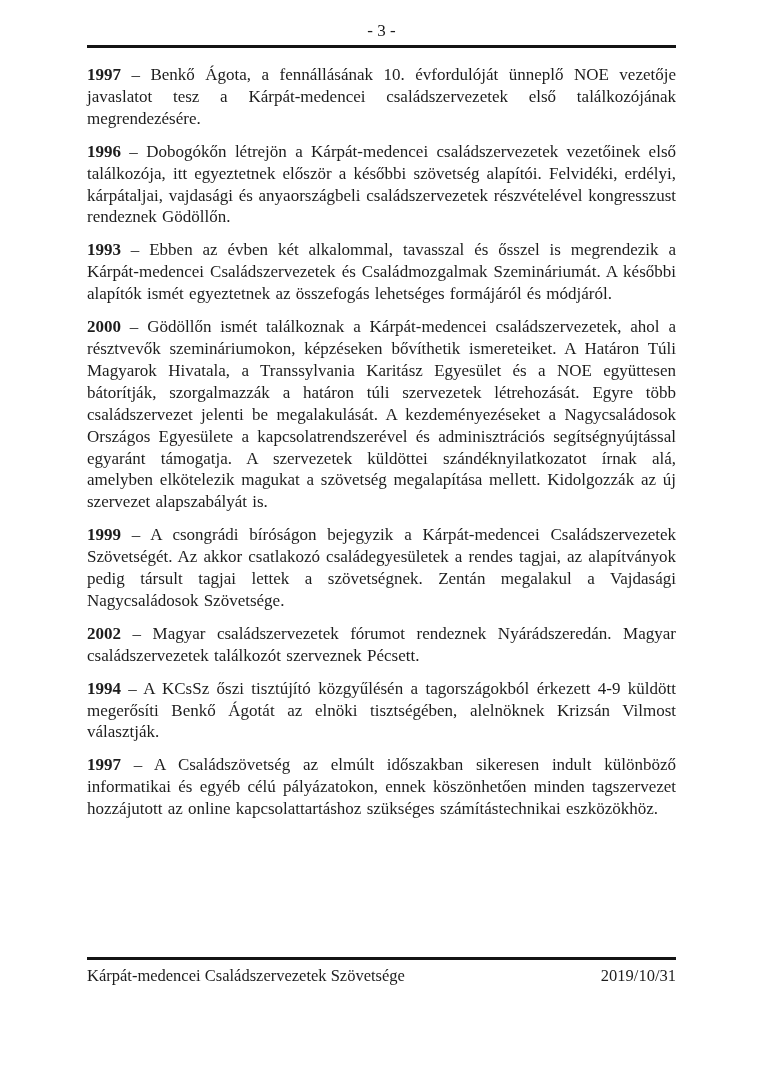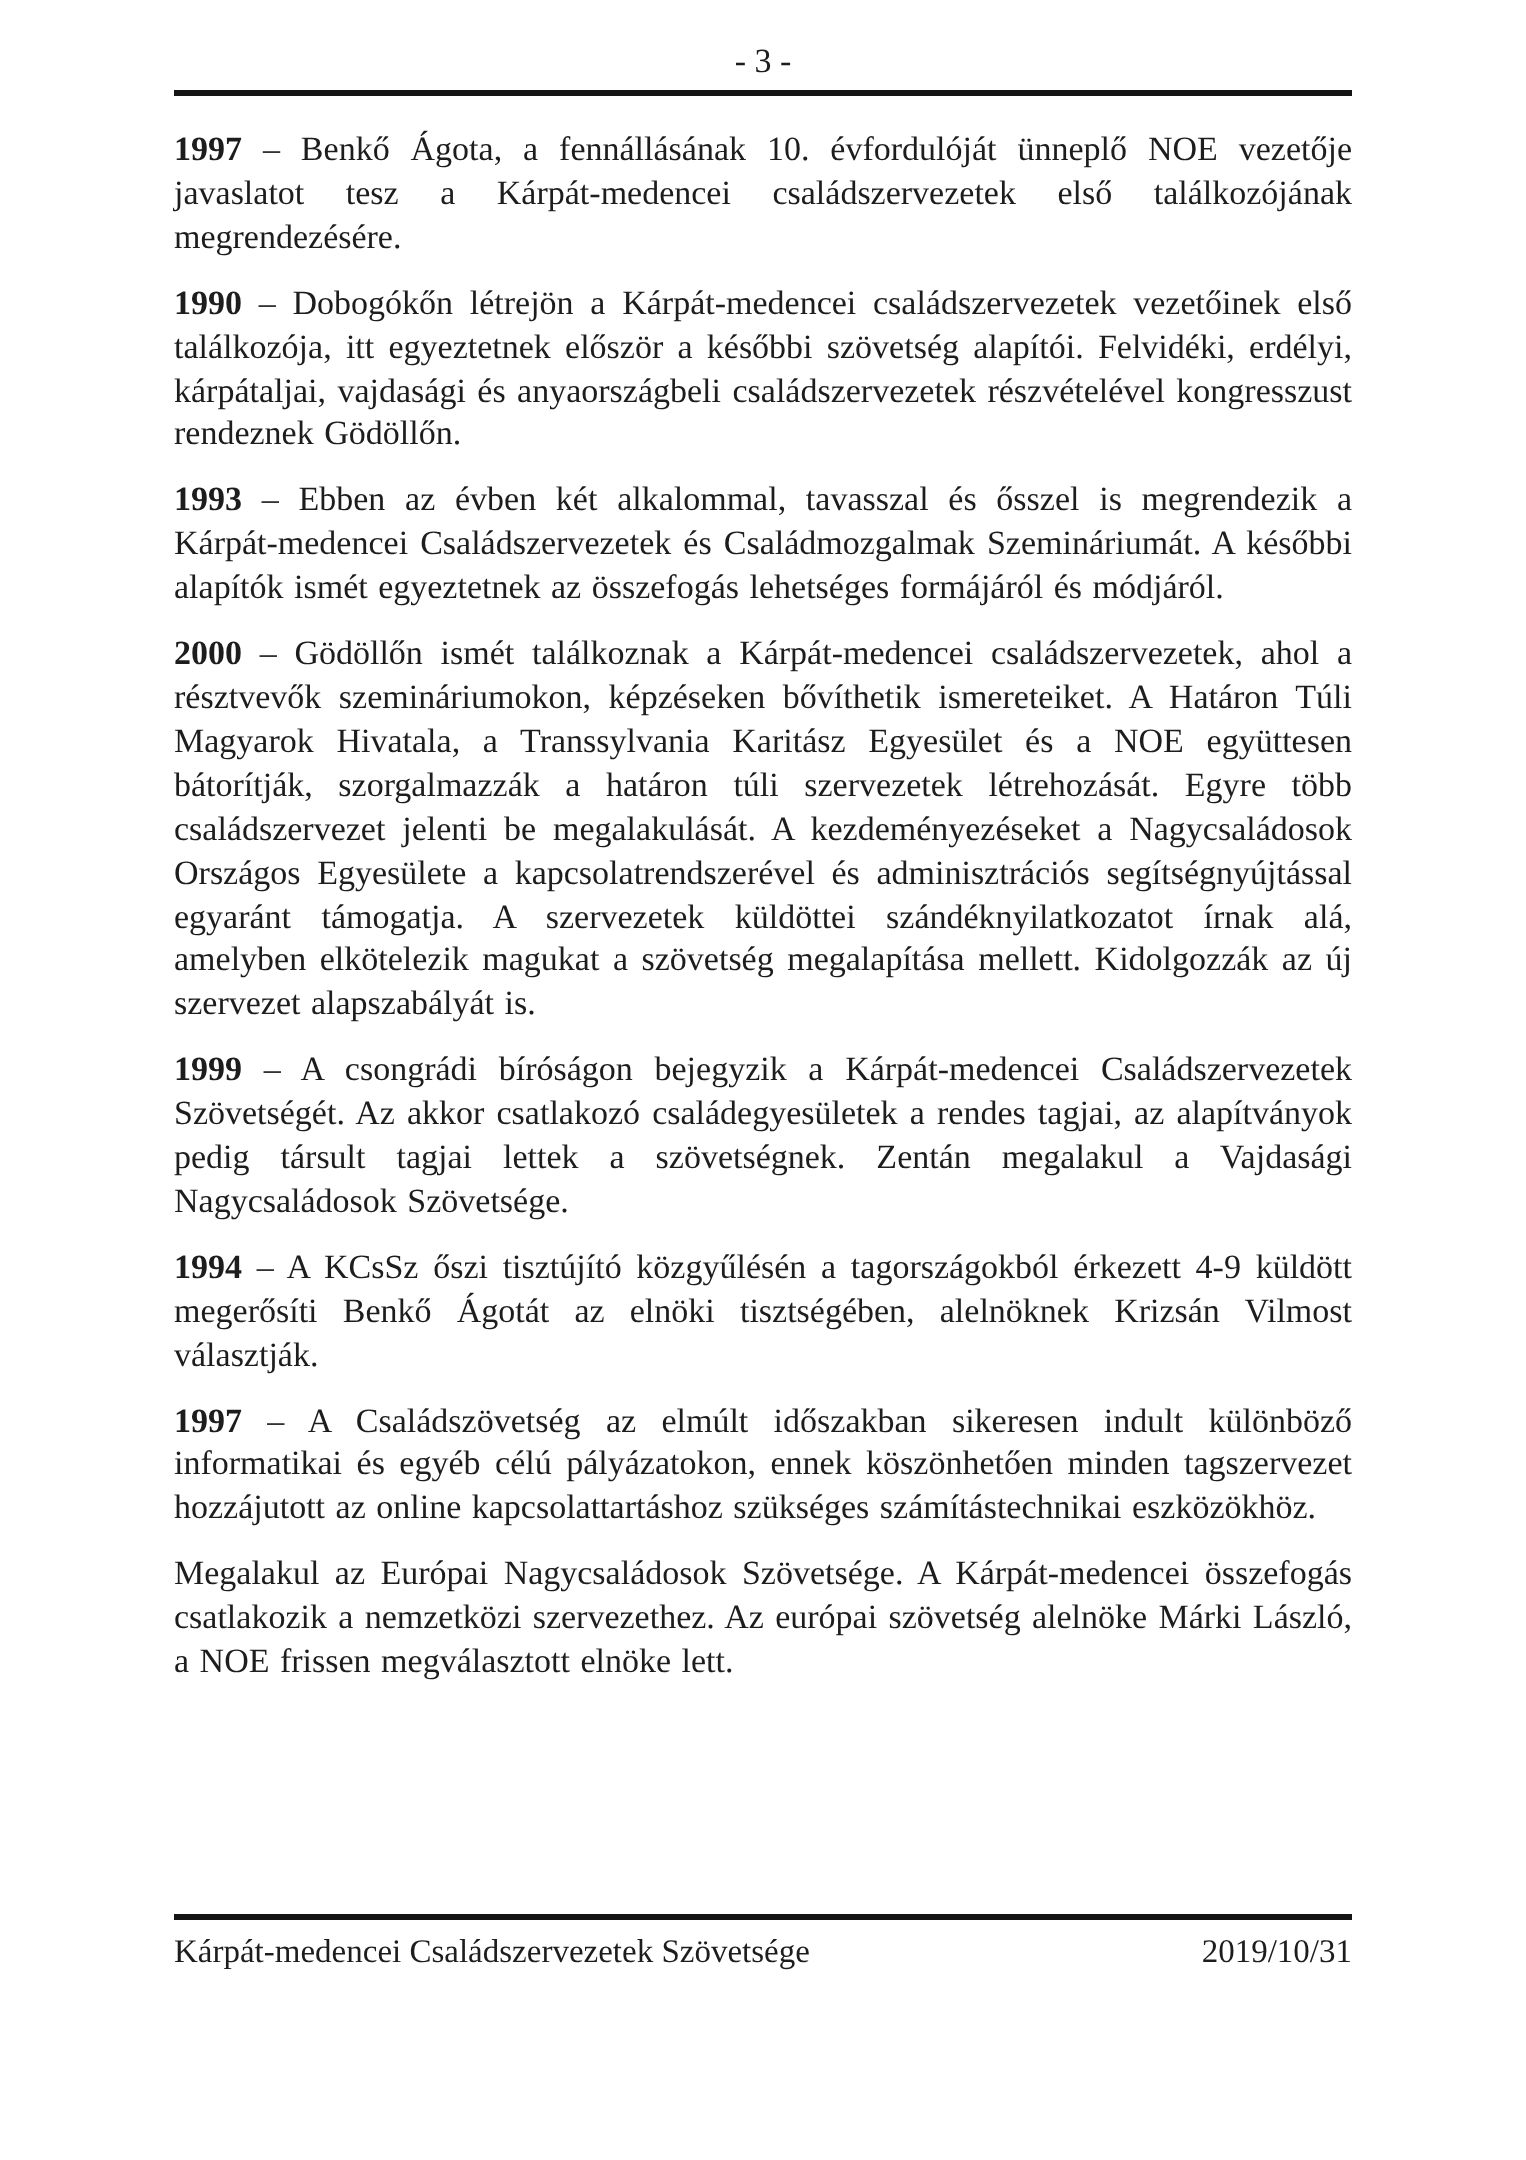--- a/index.html
+++ b/index.html
@@ -63,34 +63,34 @@
 <div class="page">
   <div class="content">
     <div class="header">
       <div class="page-number">- 3 -</div>
       <div class="header-rule"></div>
     </div>
 
     <div class="body-text">
   <p class="para"><b class="year">1997</b><span class="para-text"> – Benkő Ágota, a fennállásának 10. évfordulóját ünneplő NOE vezetője javaslatot tesz a&nbsp;Kárpát-medencei családszervezetek első találkozójának megrendezésére.</span></p>
 
-  <p class="para"><b class="year">1990</b><span class="para-text"> – Dobogókőn létrejön a Kárpát-medencei családszervezetek vezetőinek első találkozója, itt&nbsp;egyeztetnek először a későbbi szövetség alapítói. Felvidéki, erdélyi, kárpátaljai, vajdasági és anyaországbeli családszervezetek részvételével kongresszust rendeznek Gödöllőn.</span></p>
+  <p class="para"><b class="year">1996</b><span class="para-text"> – Dobogókőn létrejön a Kárpát-medencei családszervezetek vezetőinek első találkozója, itt&nbsp;egyeztetnek először a későbbi szövetség alapítói. Felvidéki, erdélyi, kárpátaljai, vajdasági és anyaországbeli családszervezetek részvételével kongresszust rendeznek Gödöllőn.</span></p>
 
   <p class="para"><b class="year">1993</b><span class="para-text"> – Ebben az évben két alkalommal, tavasszal és ősszel is megrendezik a Kárpát-medencei Családszervezetek és Családmozgalmak Szemináriumát. A későbbi alapítók ismét&nbsp;egyeztetnek az összefogás lehetséges formájáról és módjáról.</span></p>
 
   <p class="para"><b class="year">2000</b><span class="para-text"> – Gödöllőn ismét találkoznak a Kárpát-medencei családszervezetek, ahol a résztvevők szemináriumokon, képzéseken bővíthetik ismereteiket. A Határon Túli Magyarok Hivatala, a Transsylvania Karitász Egyesület és a NOE együttesen bátorítják, szorgalmazzák a határon túli szervezetek létrehozását. Egyre több családszervezet jelenti be megalakulását. A kezdeményezéseket a Nagycsaládosok Országos Egyesülete a kapcsolatrendszerével és adminisztrációs segítségnyújtással egyaránt támogatja. A szervezetek küldöttei szándéknyilatkozatot írnak alá, amelyben elkötelezik magukat a szövetség megalapítása mellett. Kidolgozzák az új szervezet alapszabályát is.</span></p>
 
   <p class="para"><b class="year">1999</b><span class="para-text"> – A csongrádi bíróságon bejegyzik a Kárpát-medencei Családszervezetek Szövetségét. Az akkor csatlakozó családegyesületek a rendes tagjai, az alapítványok pedig társult tagjai lettek a szövetségnek. Zentán megalakul a Vajdasági Nagycsaládosok Szövetsége.</span></p>
 
+  <p class="para"><b class="year">2002</b><span class="para-text"> – Magyar családszervezetek fórumot rendeznek Nyárádszeredán. Magyar családszervezetek találkozót szerveznek Pécsett.</span></p>
 
   <p class="para"><b class="year">1994</b><span class="para-text"> – A KCsSz őszi tisztújító közgyűlésén a tagországokból érkezett 4-9 küldött megerősíti Benkő Ágotát az elnöki tisztségében, alelnöknek Krizsán Vilmost választják.</span></p>
 
   <p class="para"><b class="year">1997</b><span class="para-text"> – A Családszövetség az elmúlt időszakban sikeresen indult különböző informatikai és egyéb&nbsp;célú pályázatokon, ennek köszönhetően minden tagszervezet hozzájutott az online&nbsp;kapcsolattartáshoz szükséges számítástechnikai eszközökhöz.</span></p>
 
-  <p class="para"><span class="para-text">Megalakul az Európai Nagycsaládosok Szövetsége. A Kárpát-medencei összefogás csatlakozik a nemzetközi szervezethez. Az európai szövetség alelnöke Márki László, a NOE frissen megválasztott elnöke lett.</span></p>
 </div>
   </div>
 
   <div class="footer">
     <div class="footer-rule"></div>
     <div class="footer-row">
       <span>Kárpát-medencei Családszervezetek Szövetsége</span>
       <span>2019/10/31</span>
     </div>
   </div>

